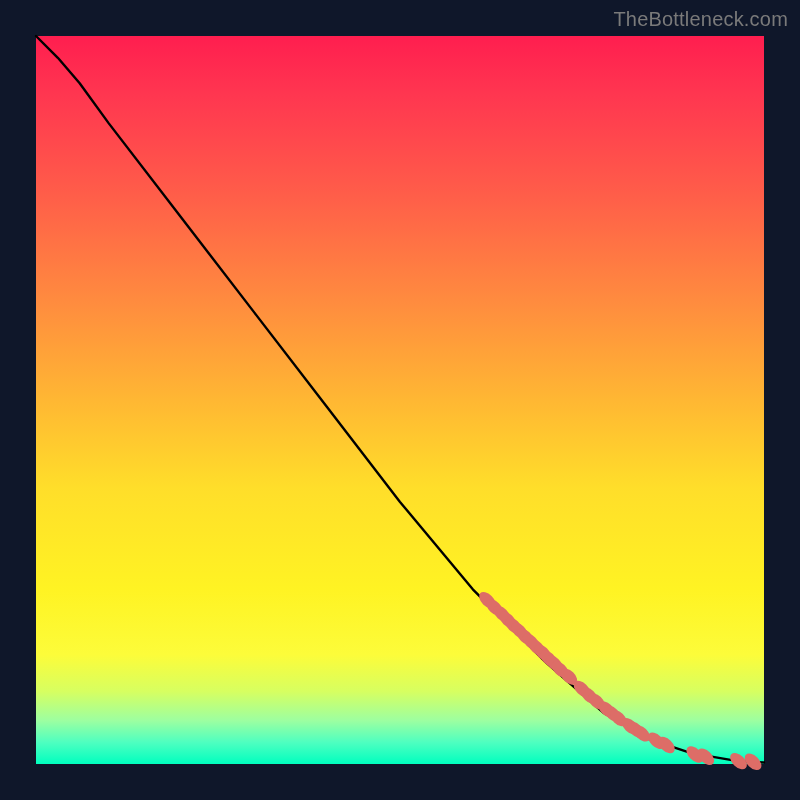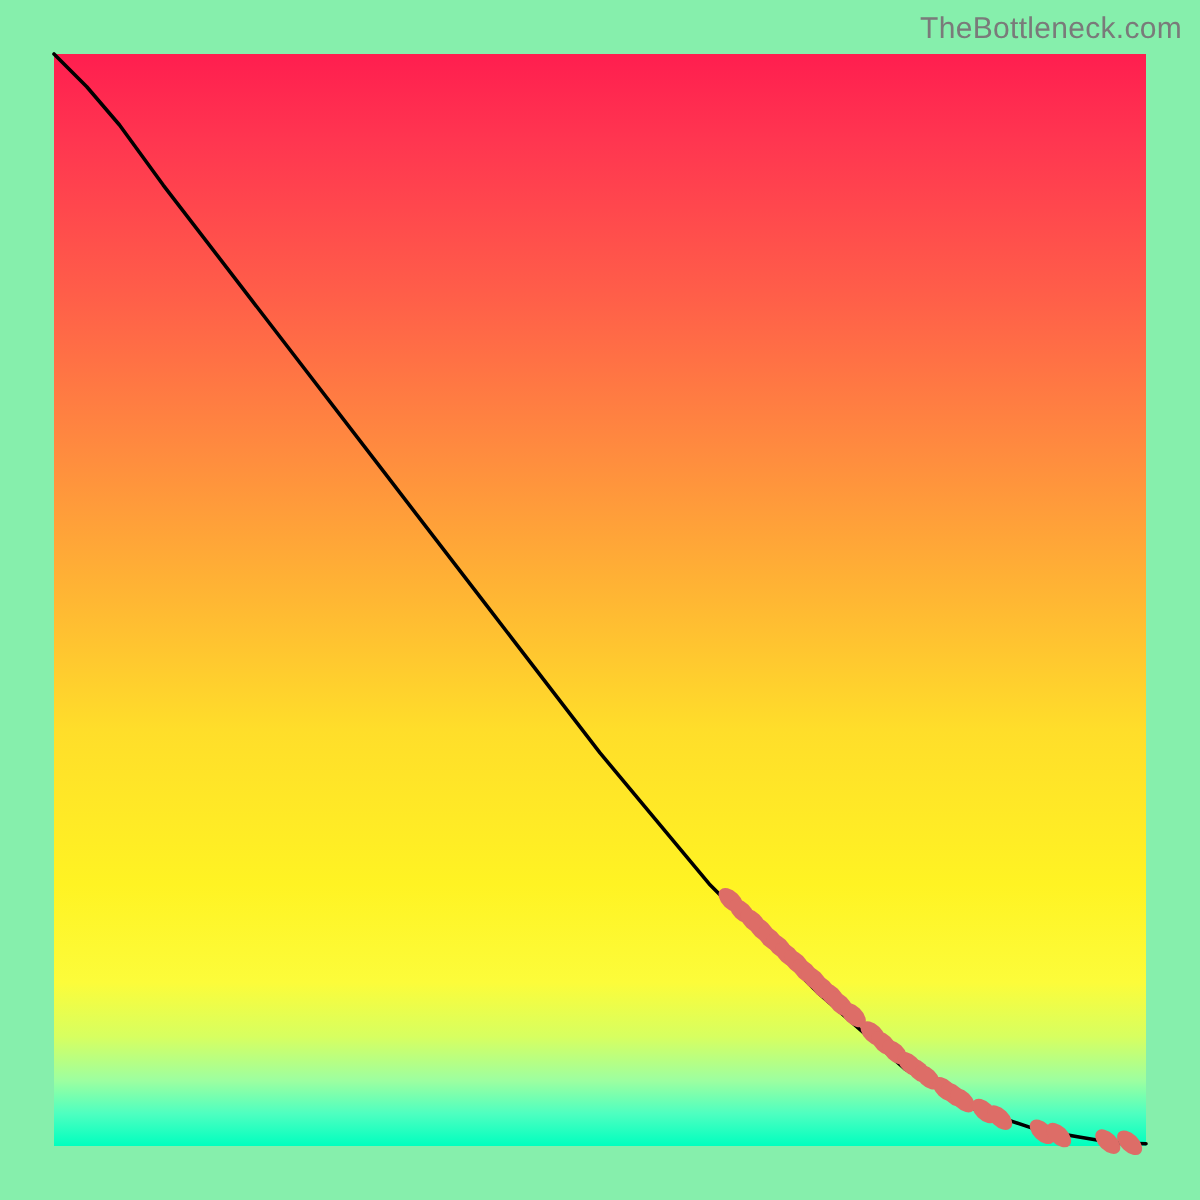--- a/index.html
+++ b/index.html
@@ -8,21 +8,21 @@
     width: 800px;
     height: 800px;
     overflow: hidden;
     background: #000;
     font-family: Arial, Helvetica, sans-serif;
   }
   .stage {
     position: relative;
     width: 800px;
     height: 800px;
-    background: #86efac;
+    background: #0f172a;
     text-align: center;
   }
   .plot-area {
     position: absolute;
     left: 36px;
     top: 36px;
     width: 728px;
     height: 728px;
     
     background: linear-gradient(

